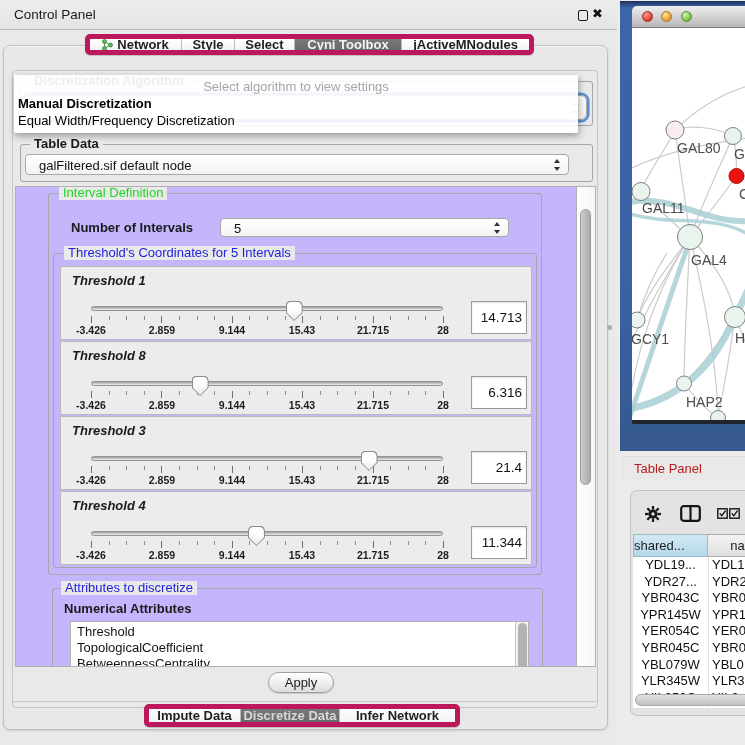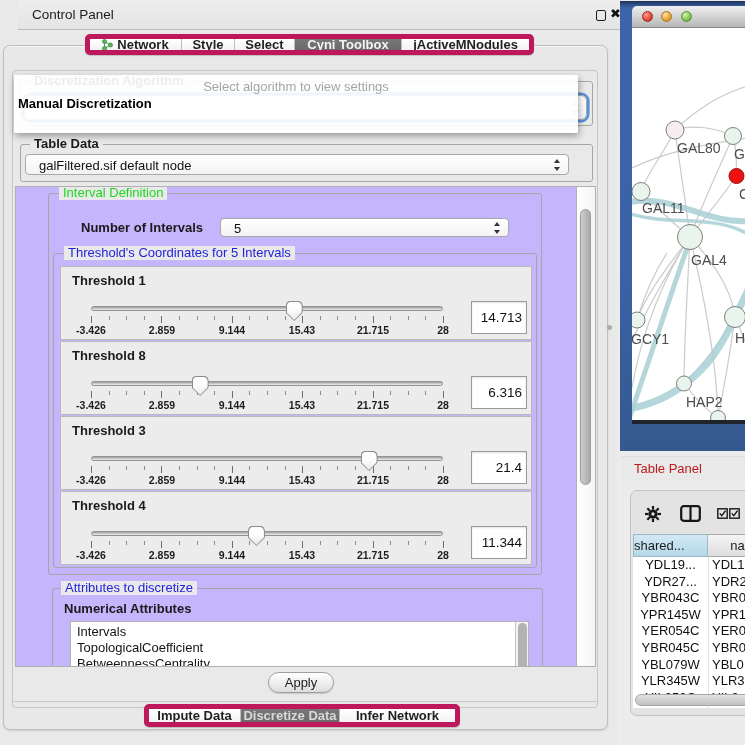--- a/index.html
+++ b/index.html
@@ -2,21 +2,21 @@
 <html><head>
 <meta charset="utf-8">
 <style>
   * { margin:0; padding:0; box-sizing:border-box; }
   html,body { width:745px; height:745px; overflow:hidden; }
   body { font-family:"Liberation Sans","DejaVu Sans",sans-serif; background:#ececec; position:relative; font-size:13px; color:#1a1a1a; }
   .abs { position:absolute; }
 
   
   #left-dock { left:0; top:0; width:617px; height:745px; background:#e9e9e9; }
-  #dock-titlebar { left:18px; top:0; width:617px; height:30px; background:linear-gradient(#ededed,#e4e4e4); border-bottom:1px solid #bdbdbd; }
+  #dock-titlebar { left:0; top:0; width:617px; height:30px; background:linear-gradient(#ededed,#e4e4e4); border-bottom:1px solid #bdbdbd; }
   #dock-title { left:14px; top:7px; font-size:13.5px; color:#1c1c1c; }
   #float-icon { left:578px; top:10px; width:10px; height:11px; border:1.6px solid #1c1c1c; border-radius:2px; }
   #close-icon { left:592px; top:6px; font-size:13px; font-weight:bold; color:#111; }
 
   
   .pill { display:flex; background:#ffffff; border:5px solid #be185d; border-radius:5px; overflow:hidden;
           box-shadow:0 1px 1px rgba(0,0,0,0.18); }
   .seg { display:flex; align-items:center; justify-content:center; font-size:13px; font-weight:bold; color:#1f1f1f;
          background:linear-gradient(#ffffff,#f2f2f2); border-right:1px solid #bcbcbc; }
   .seg:last-child { border-right:none; }
@@ -54,26 +54,26 @@
   #g-tabledata { left:20px; top:144px; width:573px; height:38px; }
   #combo-galf { width:544px; height:21px; }
 
   
   #scrollpane { left:15px; top:186px; width:581px; height:481px; border:1px solid #b0b0b0; background:#c4b5fd; overflow:hidden; }
   #vtrack { position:absolute; right:0; top:0; width:19px; height:479px; background:linear-gradient(90deg,#ffffff,#f4f4f4); border-left:1px solid #b0b0b0; }
   #vthumb { position:absolute; left:3px; top:22px; width:11px; height:276px; border-radius:5.5px;
             background:linear-gradient(90deg,#cdcdcd,#a9a9a9); border:1px solid #9b9b9b; }
 
   #g-interval { position:absolute; left:32px; top:6px; width:494px; height:382px; }
-  #label-noi { position:absolute; left:32px; top:26px; font-weight:bold; }
+  #label-noi { position:absolute; left:22px; top:26px; font-weight:bold; }
   #combo-5 { left:171px; top:24px; width:289px; height:19px; }
   #g-thresh { position:absolute; left:4px; top:59px; width:484px; height:315px; }
 
   .th-panel { position:absolute; left:44px; width:472px; height:74px; background:#ececec; border:1px solid #b9b9b9; }
-  .th-label { position:absolute; left:11px; top:6px; font-weight:bold; font-size:13px; }
+  .th-label { position:absolute; left:11px; top:6px; font-weight:bold; font-size:13px;font-style:italic; }
   .th-track { position:absolute; left:30px; top:39px; width:352px; height:5px; border-radius:2.5px;
               background:linear-gradient(#9d9d9d,#c9c9c9 55%,#efefef); border:1px solid #939393; }
   .th-ticks { position:absolute; left:30px; top:49px; width:353px; height:7px;
       background-image:repeating-linear-gradient(90deg,#6e6e6e 0 1px,transparent 1px 70.4px),
                        repeating-linear-gradient(90deg,#8a8a8a 0 1px,transparent 1px 17.6px);
       background-size:353px 7px,353px 4px; background-repeat:no-repeat; }
   .tl { position:absolute; top:57px; width:64px; text-align:center; font-size:10.5px; font-weight:bold; color:#1d1d1d; }
   .tl0{left:-2px;} .tl1{left:69px;} .tl2{left:139px;} .tl3{left:209px;} .tl4{left:280px;} .tl5{left:350px;}
   .th-thumb { position:absolute; top:34px; width:17px; height:20px;
               clip-path:polygon(50% 100%,2% 60%,0 52%,0 22%,6% 8%,20% 0,80% 0,94% 8%,100% 22%,100% 52%,98% 60%);
@@ -265,21 +265,21 @@
       <span class="tl tl4">21.715</span>
       <span class="tl tl5">28</span>
       <div class="th-field">11.344</div>
     </div>
 
     <div id="g-attr" class="groupbox">
       <span class="grouptitle blue" style="left:8px">Attributes to discretize</span>
     </div>
     <span id="label-numattr">Numerical Attributes</span>
     <div id="attr-list">
-      <div class="li">Intervals</div>
+      <div class="li">Threshold</div>
       <div class="li">TopologicalCoefficient</div>
       <div class="li">BetweennessCentrality</div>
       <div id="attr-vtrack">
         <div id="attr-vthumb"></div>
       </div>
     </div>
 
     <div id="vtrack">
       <div id="vthumb"></div>
     </div>
@@ -296,20 +296,21 @@
       <span>Discretize Data</span>
     </div>
     <div class="seg" style="width:115px">
       <span>Infer Network</span>
     </div>
   </div>
 
   <div id="popup" class="abs">
     <div class="prompt">Select algorithm to view settings</div>
     <div class="it1">Manual Discretization</div>
+    <div class="it2">Equal Width/Frequency Discretization</div>
   </div>
 </div>
 
 <div id="split-dot" class="abs"></div>
 
 <div id="net-window" class="abs">
   <div id="net-titlebar">
     <div id="light-red" class="light"></div>
     <div id="light-amber" class="light"></div>
     <div id="light-green" class="light"></div>

